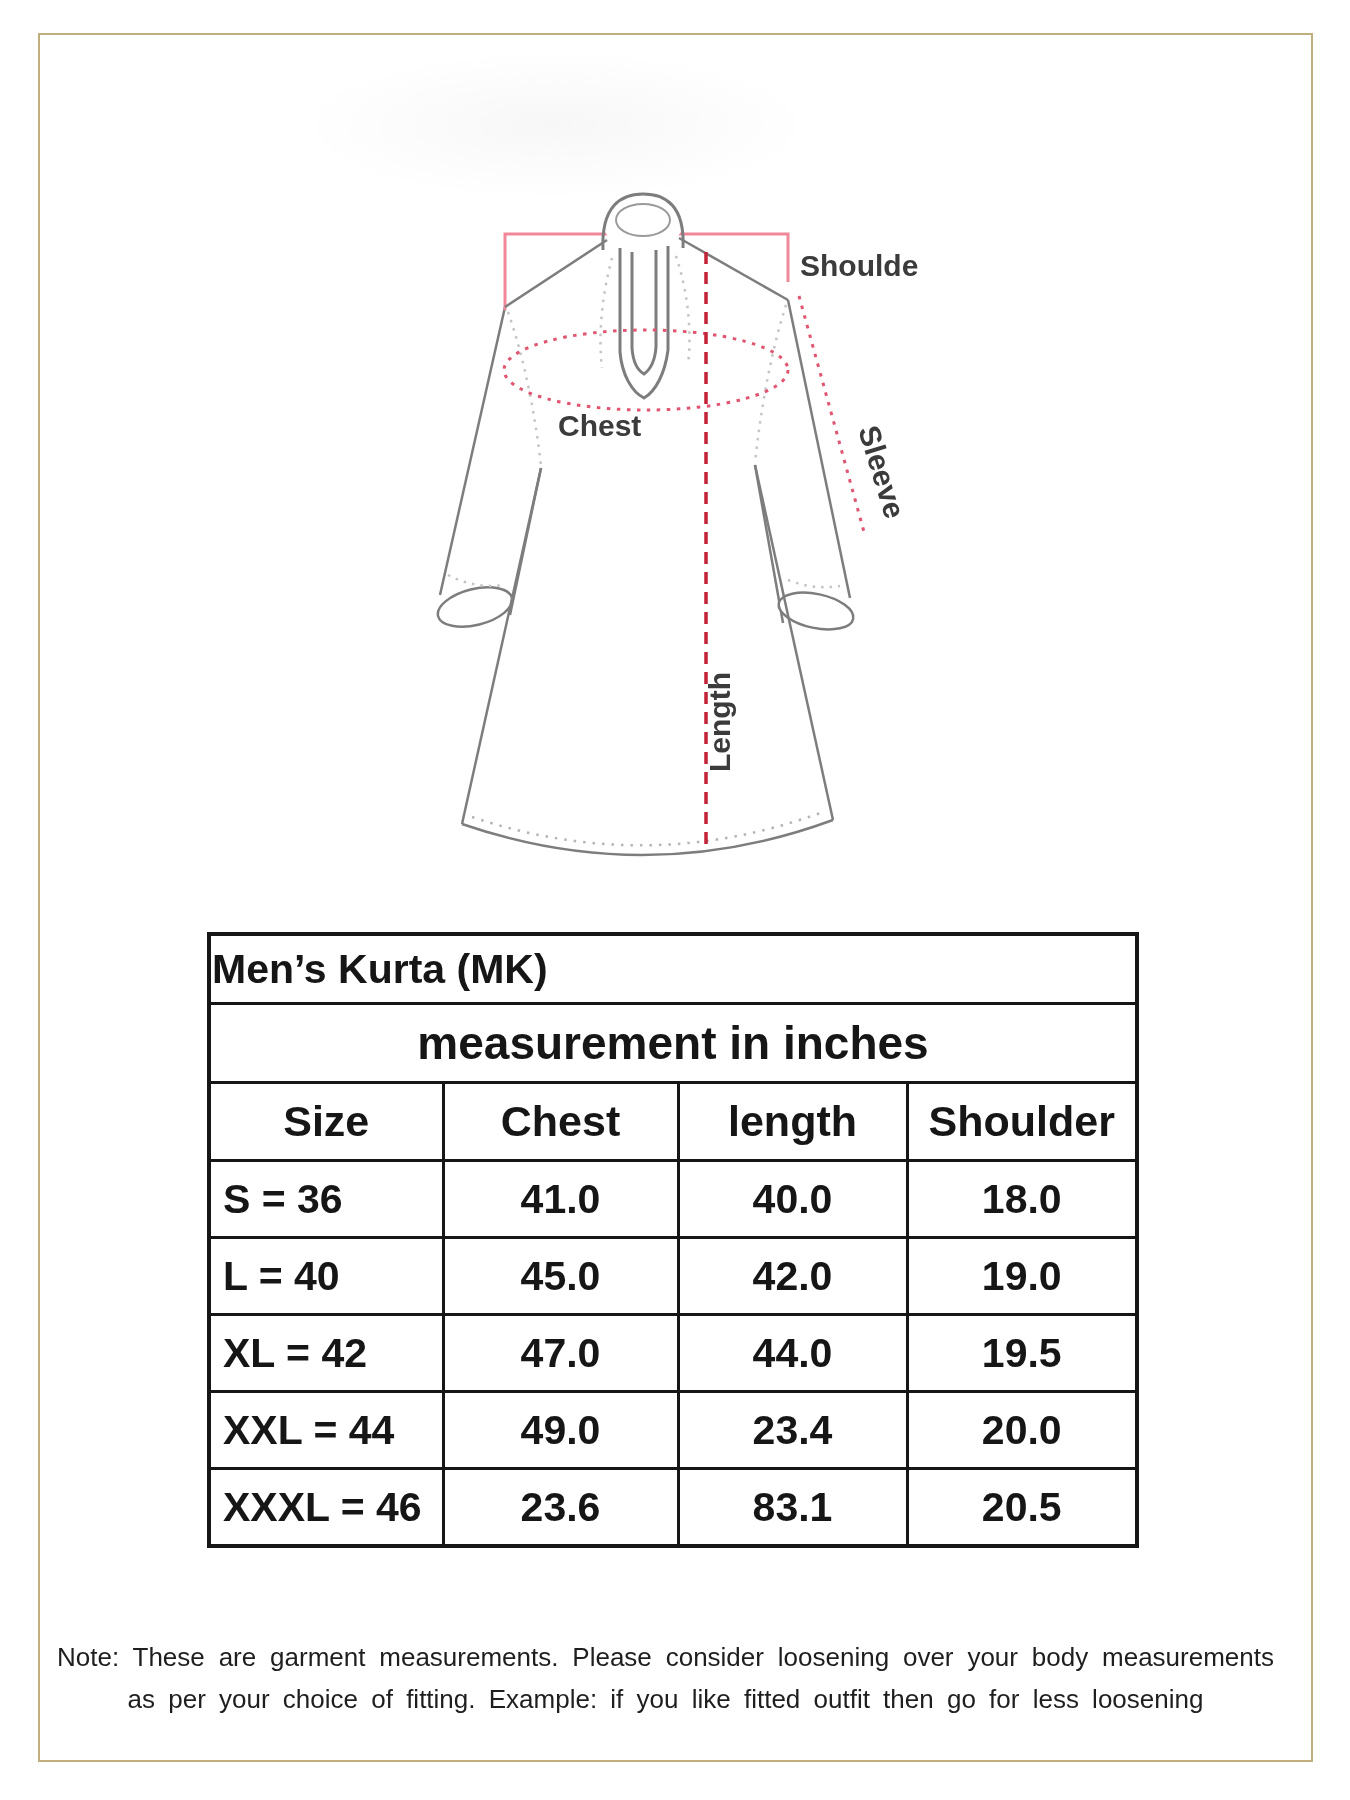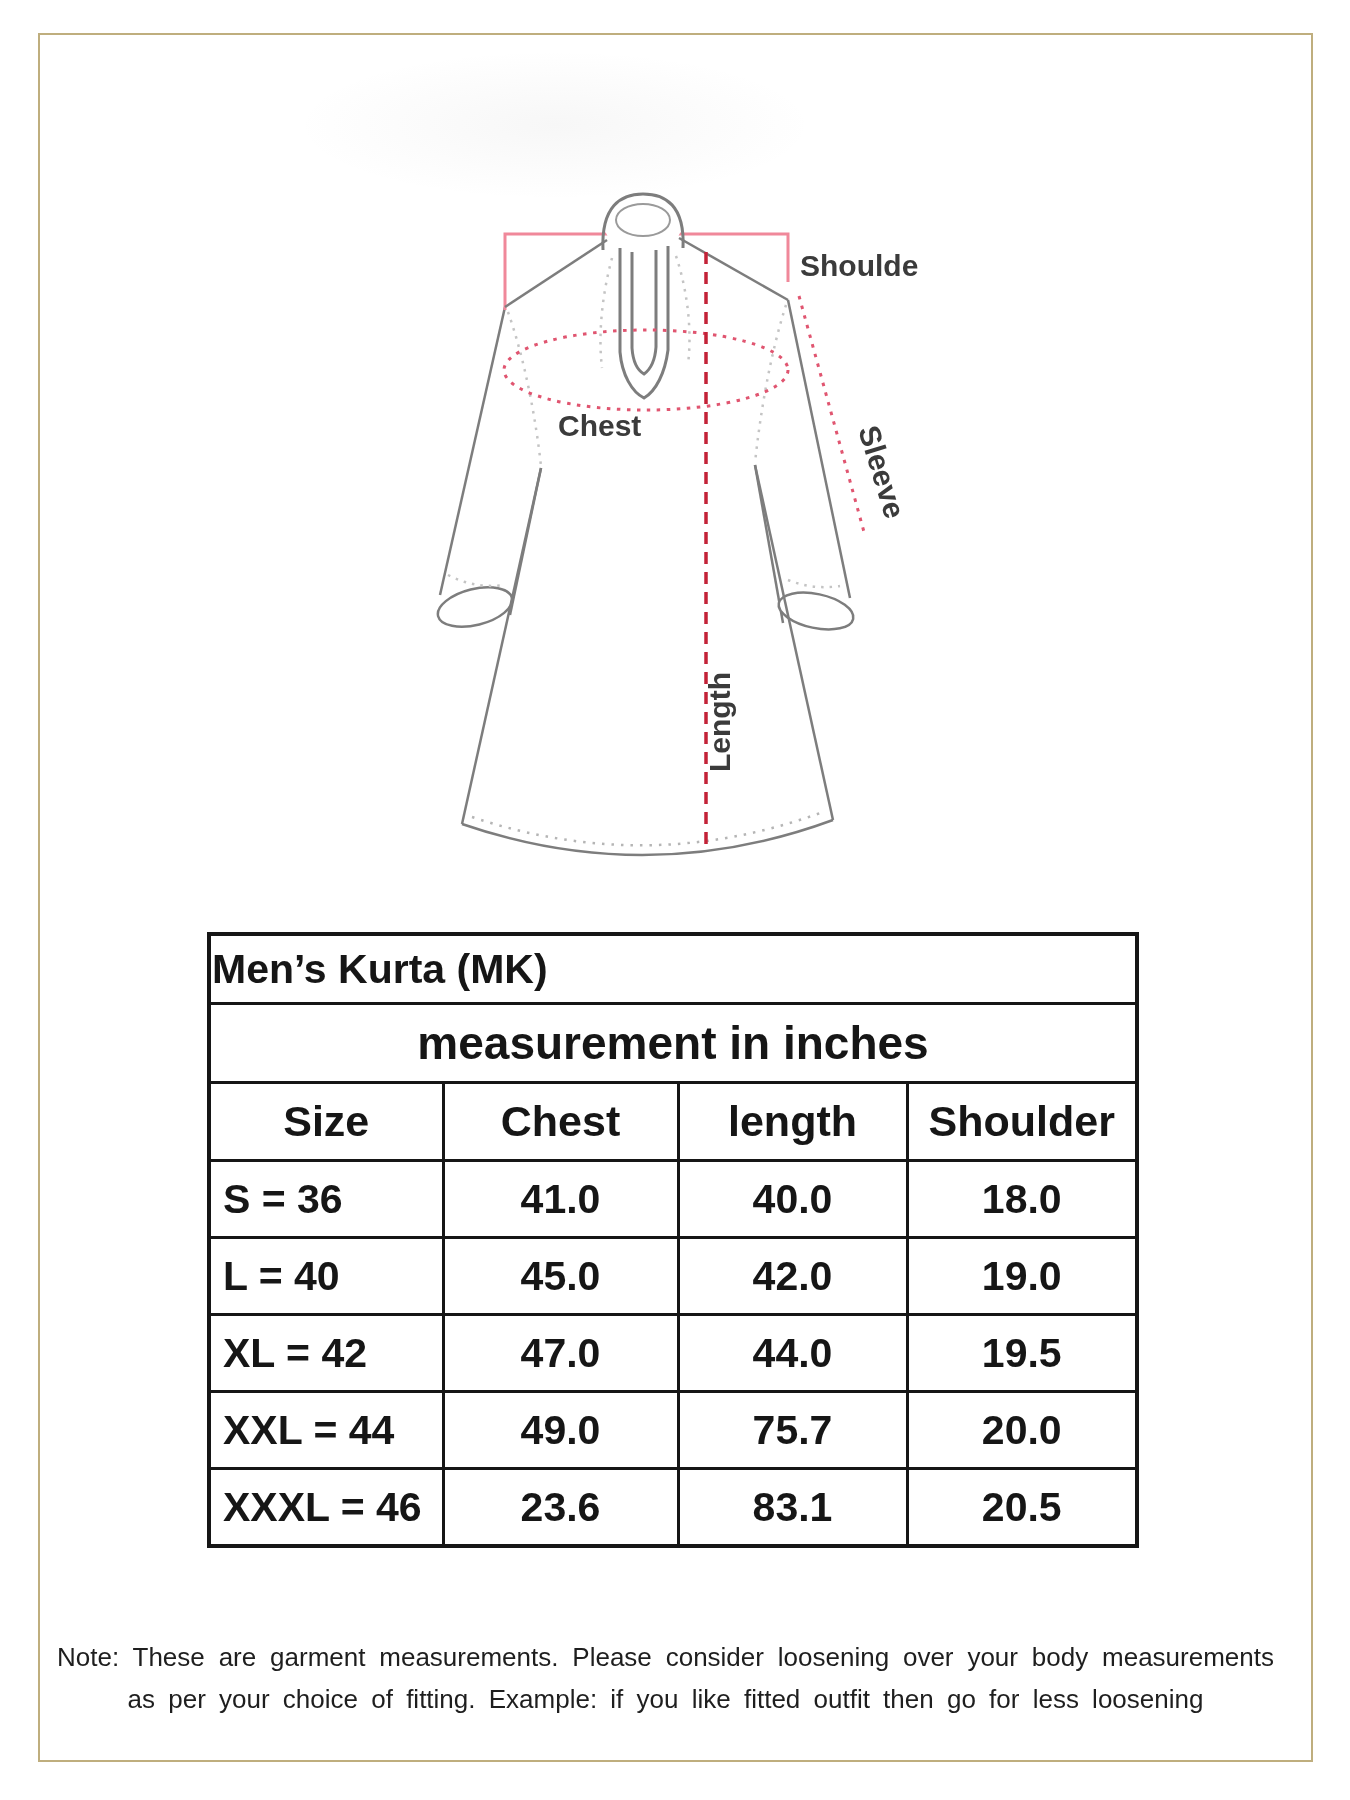--- a/index.html
+++ b/index.html
@@ -133,21 +133,21 @@
   </tr>
   <tr class="data-row">
     <td class="size-cell">XL = 42</td>
     <td>47.0</td>
     <td>44.0</td>
     <td>19.5</td>
   </tr>
   <tr class="data-row">
     <td class="size-cell">XXL = 44</td>
     <td>49.0</td>
-    <td>75.7</td>
+    <td>23.4</td>
     <td>20.0</td>
   </tr>
   <tr class="data-row">
     <td class="size-cell">XXXL = 46</td>
     <td>23.6</td>
     <td>83.1</td>
     <td>20.5</td>
   </tr>
 </tbody>
   </table>

